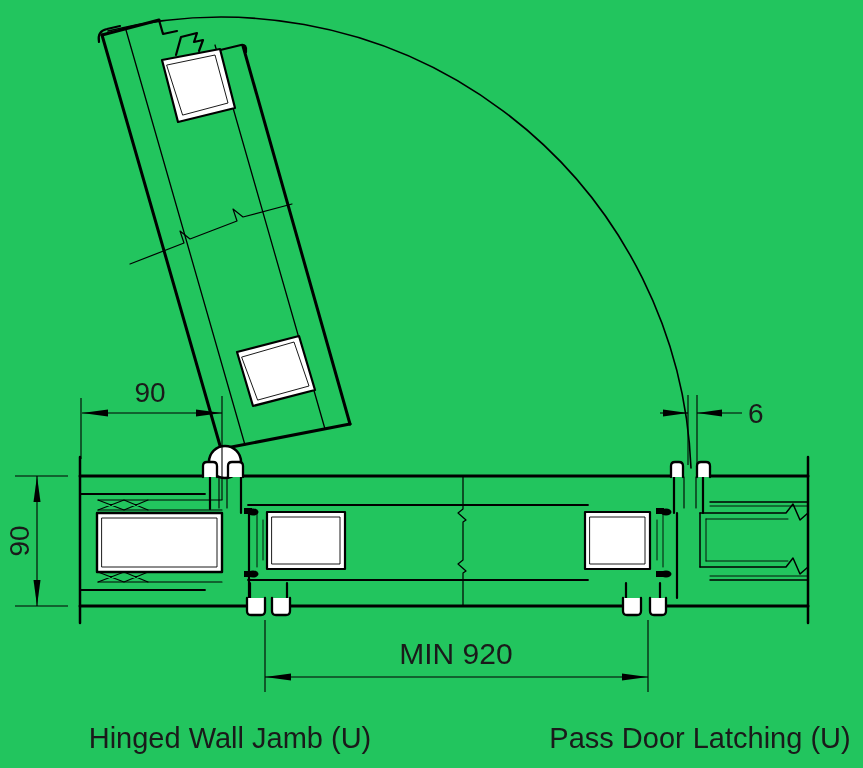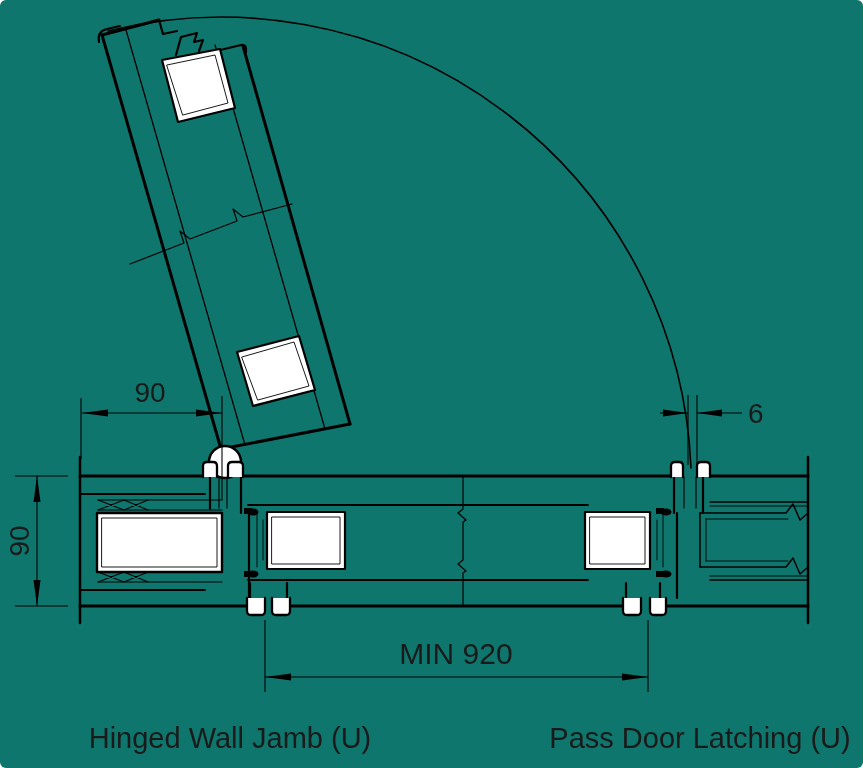--- a/index.html
+++ b/index.html
@@ -1,17 +1,17 @@
 <!DOCTYPE html>
 <html><head>
 <meta charset="utf-8">
 <style>
   html,body{margin:0;padding:0;background:#ffffff;}
-  .stage{position:relative;width:863px;height:768px;background:#0f766e;overflow:hidden;
-         font-family:"Liberation Sans", sans-serif;border-radius:6px;}
+  .stage{position:relative;width:863px;height:768px;background:#22c55e;overflow:hidden;
+         font-family:"Liberation Sans", sans-serif;}
   svg{position:absolute;left:0;top:0;}
   .ln  {stroke:#000;fill:none;stroke-linecap:round;stroke-linejoin:round;}
   .fat {stroke-width:3;}
   .med {stroke-width:2.2;}
   .thin{stroke-width:1.1;}
   .hair{stroke-width:0.9;}
   .dim {stroke:#000;stroke-width:1.1;fill:none;}
   .arrow{fill:#000;stroke:none;}
   .blob{fill:#000;stroke:none;}
   .white{fill:#fff;}

